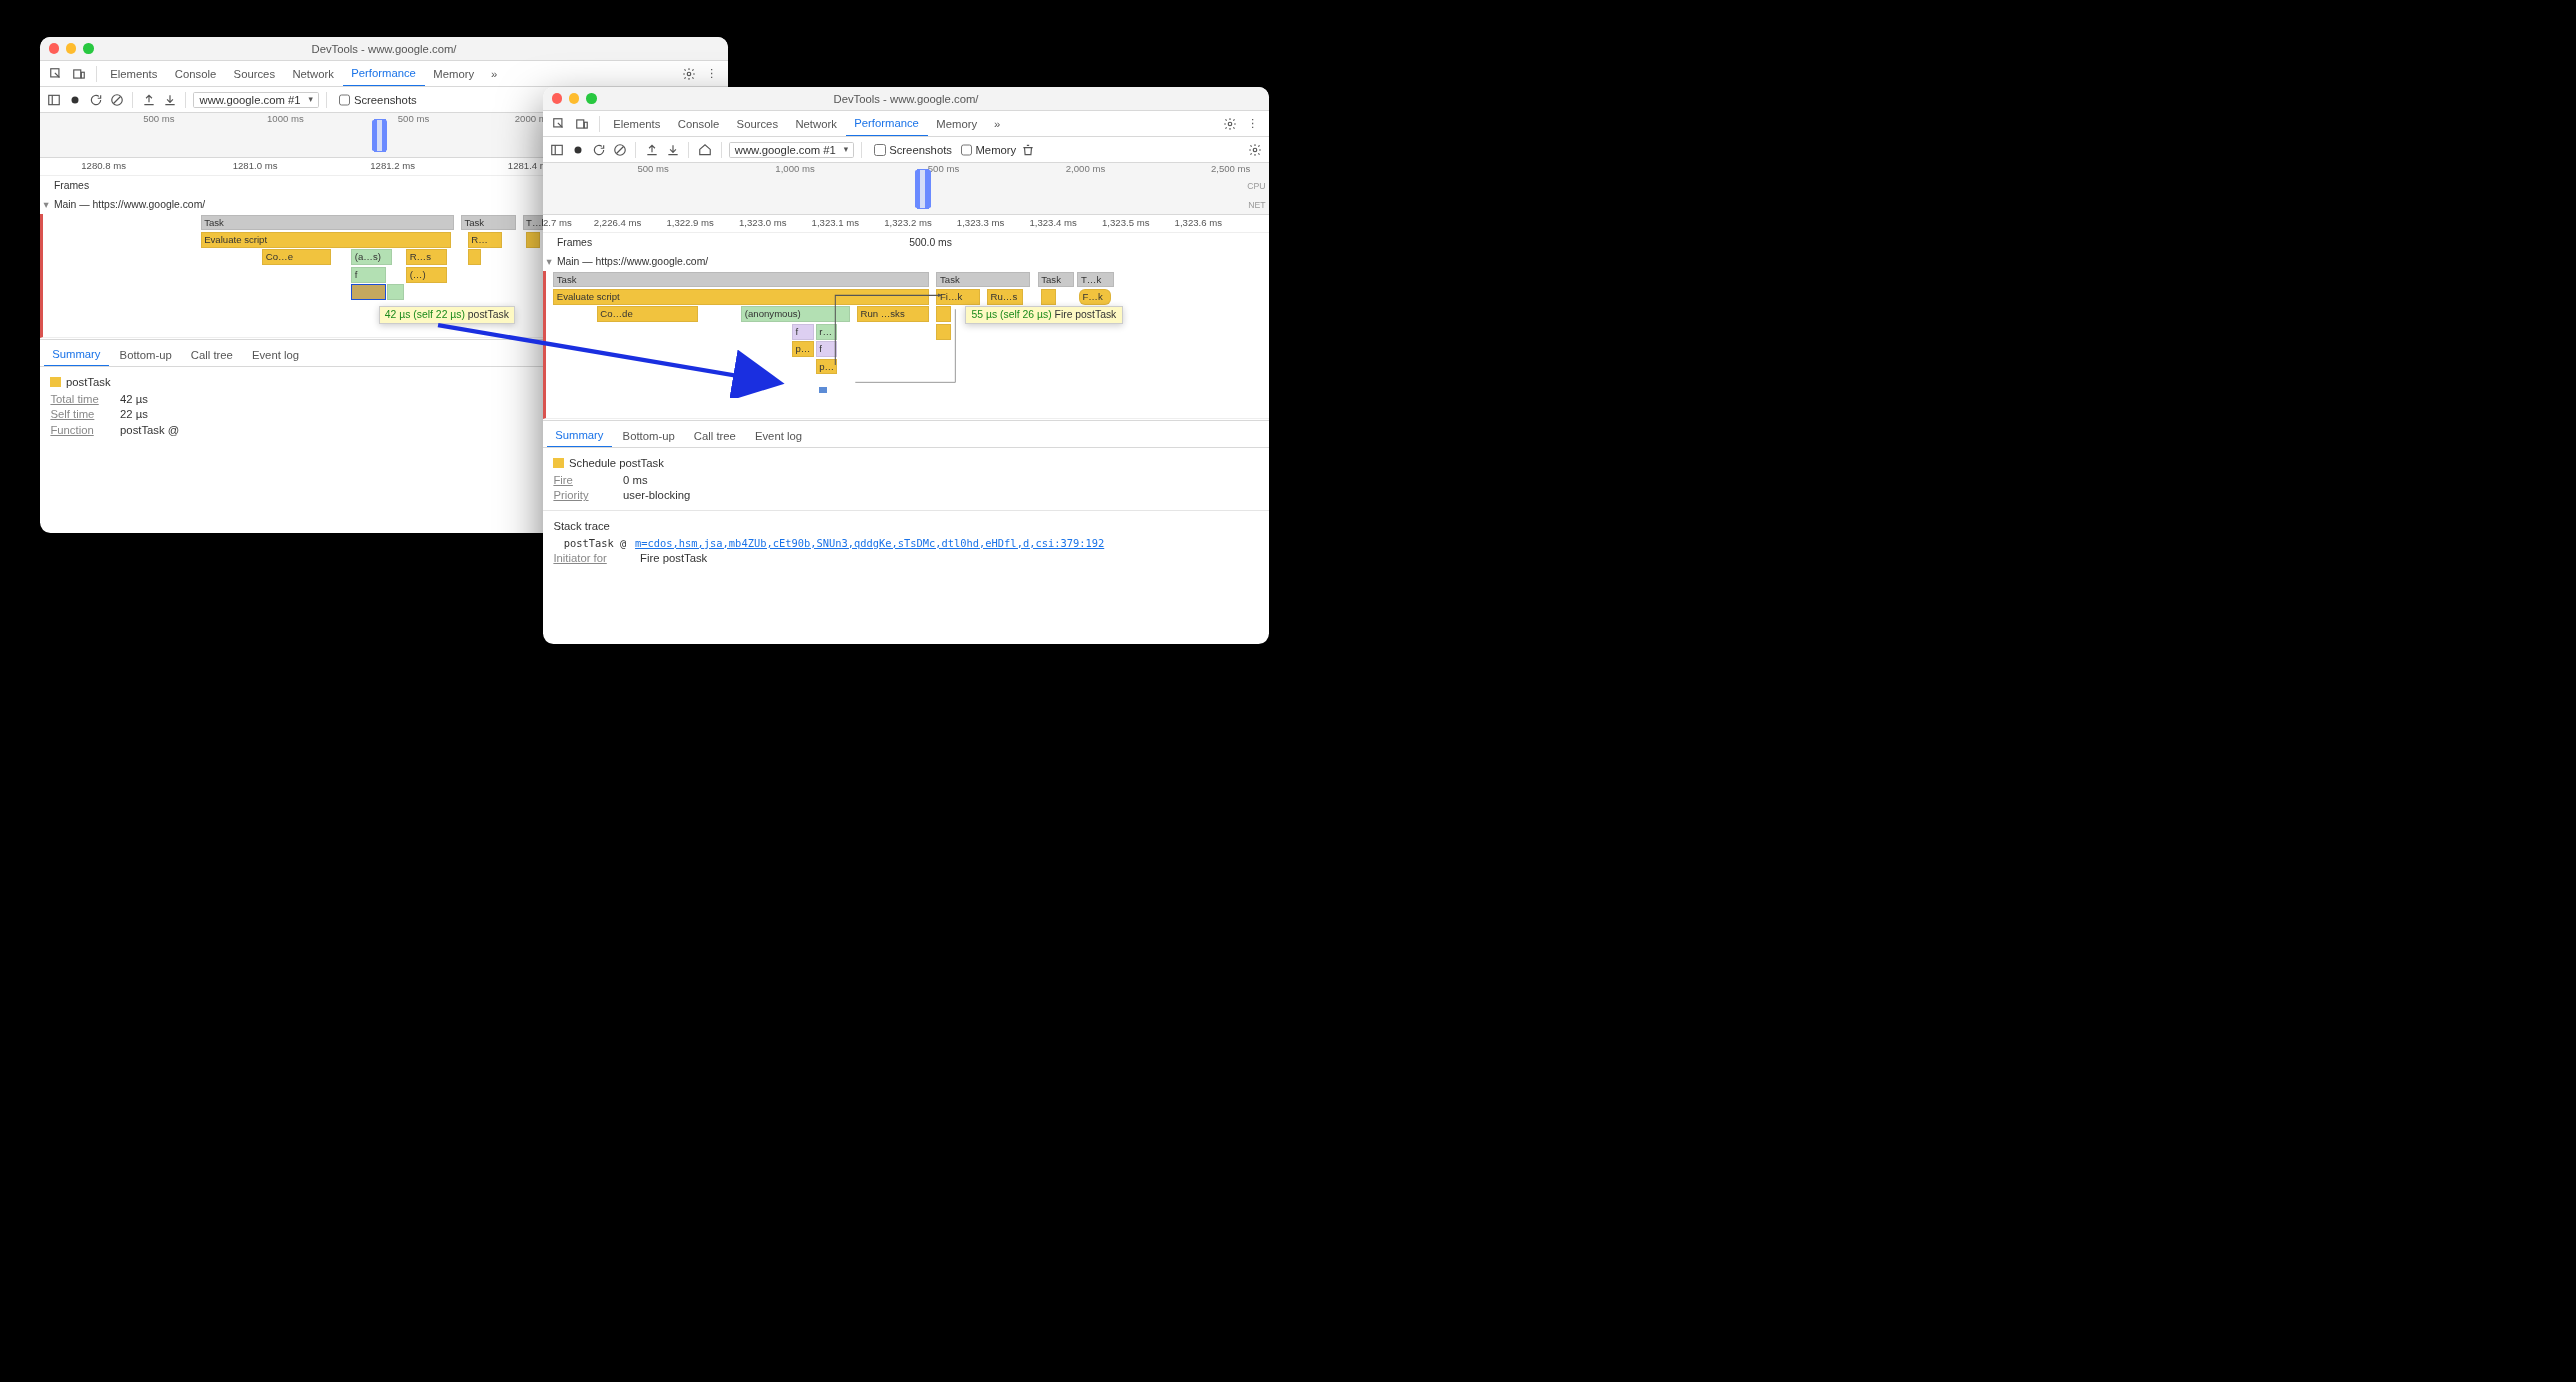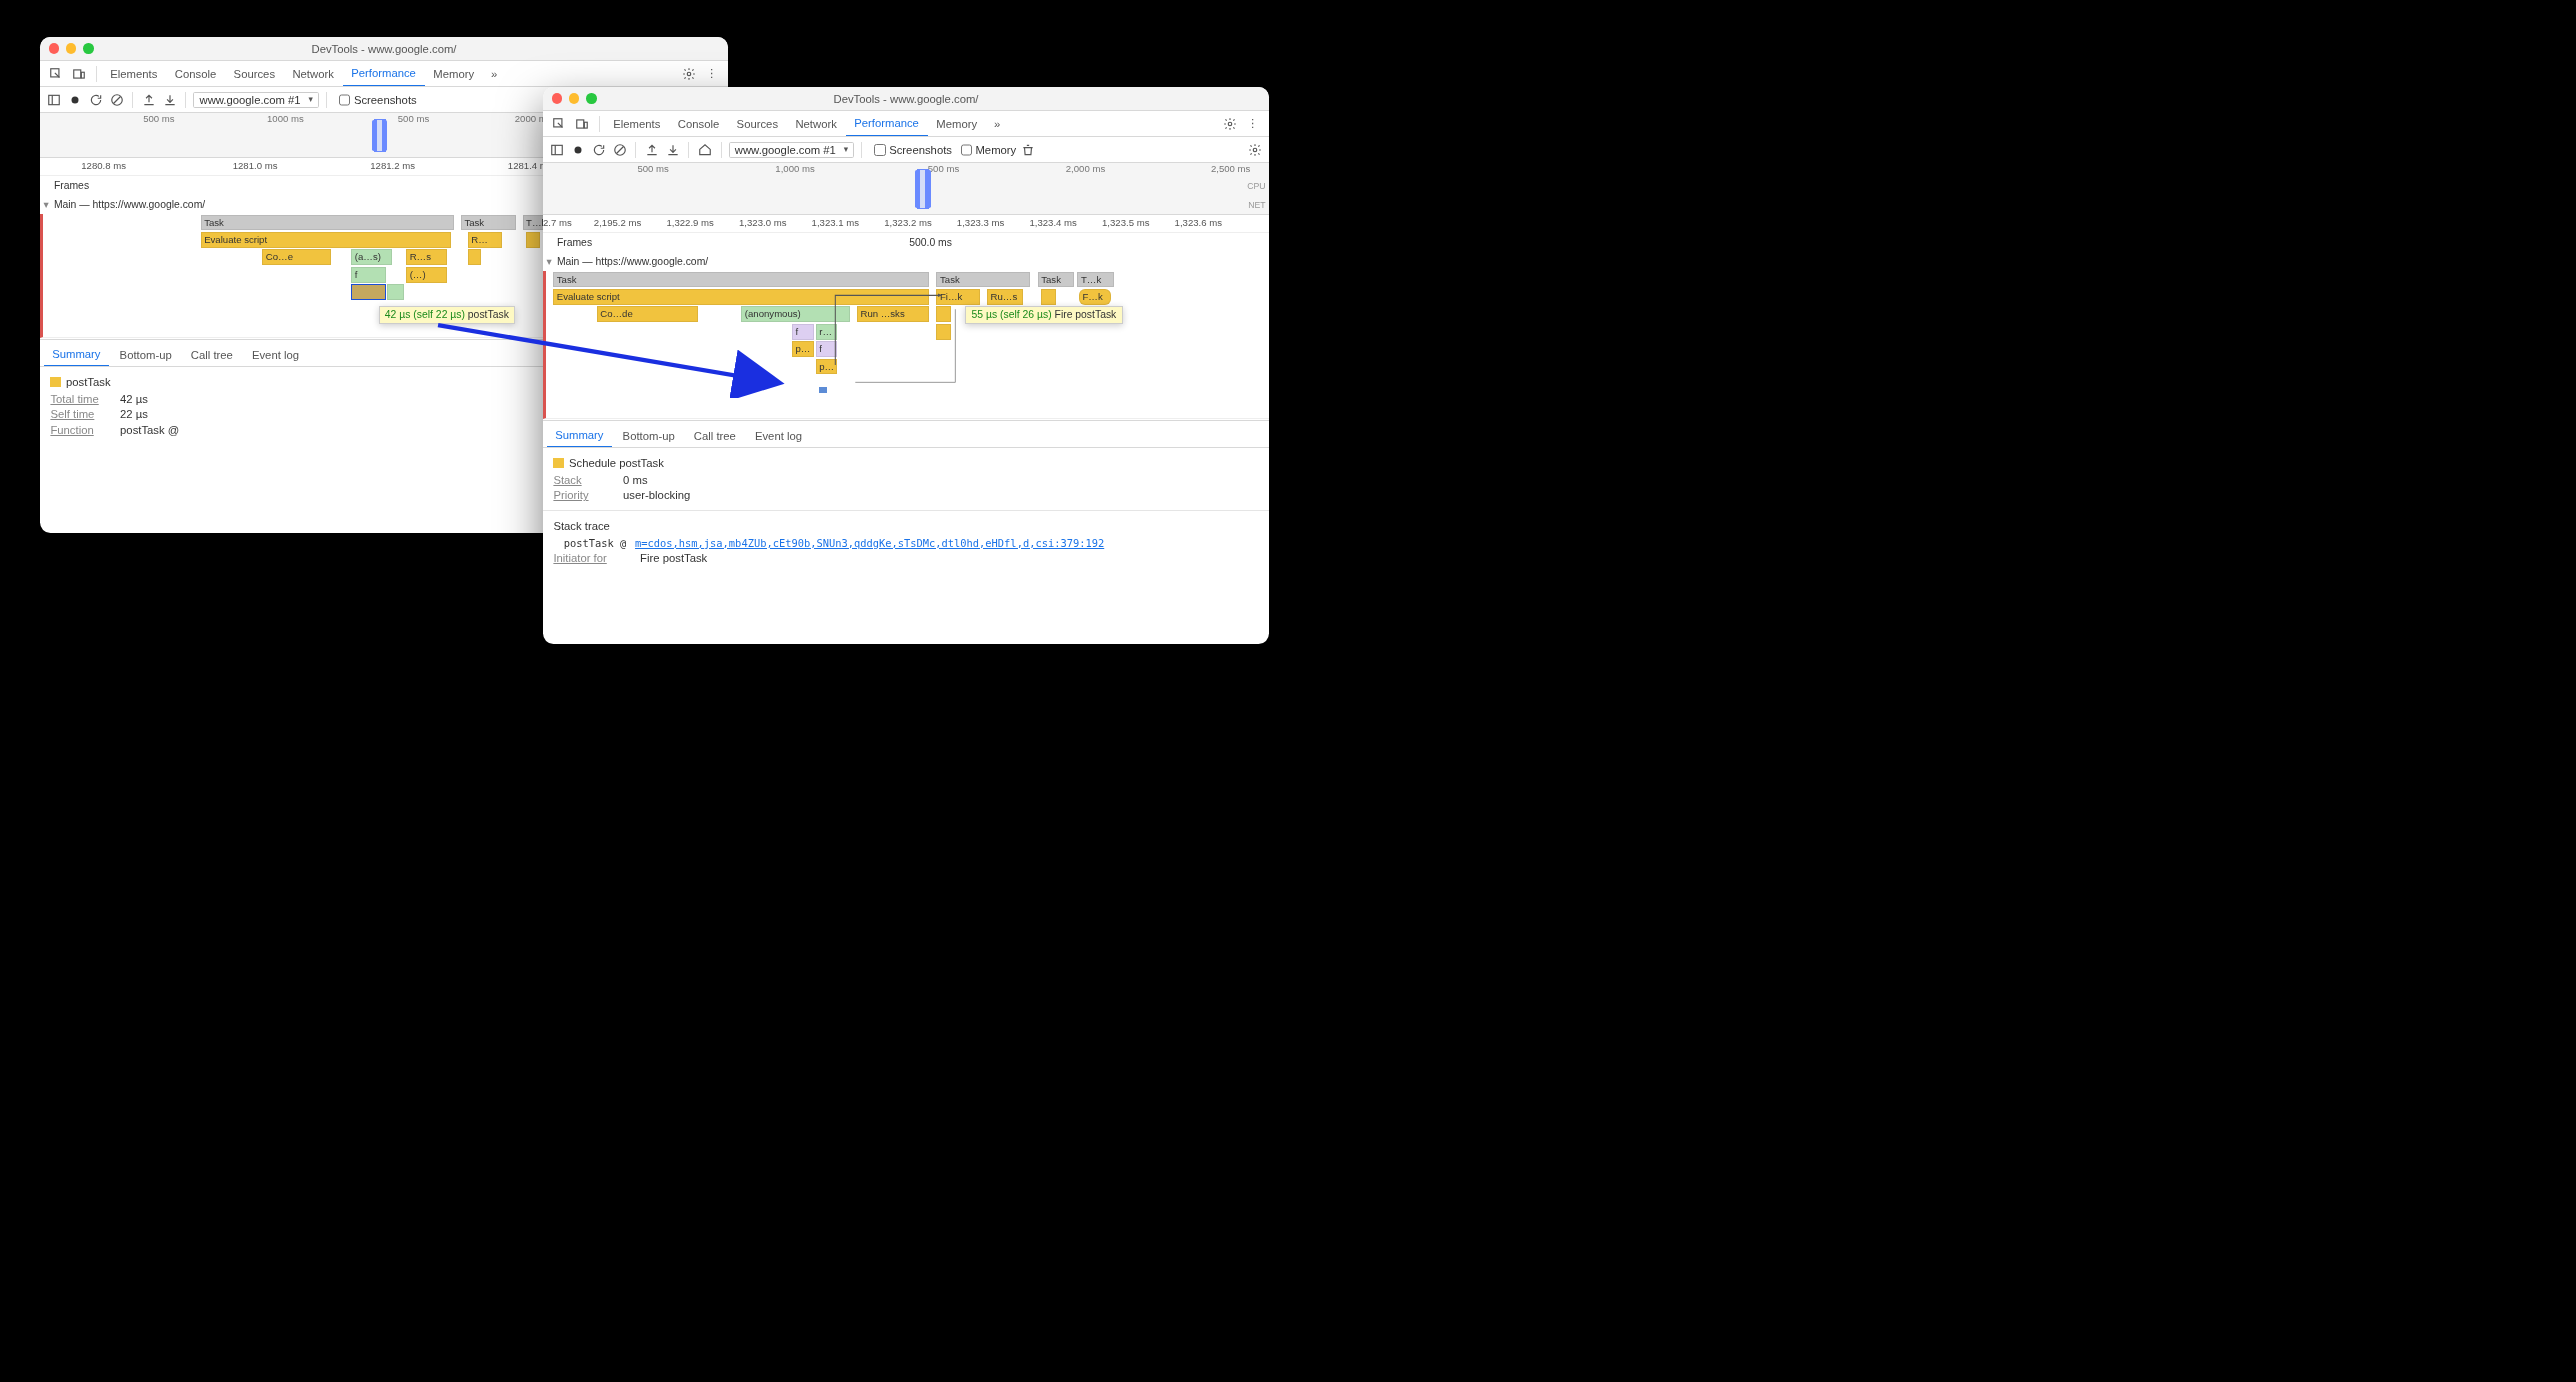--- a/index.html
+++ b/index.html
@@ -435,21 +435,21 @@
     <div class="viewport" style="left:51.5%; width:12.2px;">
         <div class="handle l"></div>
         <div class="handle r"></div>
       </div>
     <div class="cpu-label" style="top:17.4px;">CPU</div>
     <div class="net-label" style="top:37px;">NET</div>
   </div>
 
   <div class="ruler" style="height:17.4px;">
     <div class="rmark" style="left:0%">2.7 ms</div>
-    <div class="rmark" style="left:7%">2,195.2 ms</div>
+    <div class="rmark" style="left:7%">2,226.4 ms</div>
     <div class="rmark" style="left:17%">1,322.9 ms</div>
     <div class="rmark" style="left:27%">1,323.0 ms</div>
     <div class="rmark" style="left:37%">1,323.1 ms</div>
     <div class="rmark" style="left:47%">1,323.2 ms</div>
     <div class="rmark" style="left:57%">1,323.3 ms</div>
     <div class="rmark" style="left:67%">1,323.4 ms</div>
     <div class="rmark" style="left:77%">1,323.5 ms</div>
     <div class="rmark" style="left:87%">1,323.6 ms</div>
   </div>
 
@@ -517,21 +517,21 @@
     <div class="dtab">Bottom-up</div>
     <div class="dtab">Call tree</div>
     <div class="dtab">Event log</div>
   </div>
   <div class="detail-body">
     <div class="chip">
         <span class="sw"></span>
         <span>Schedule postTask</span>
       </div>
     <div class="drow">
-        <span class="dlabel">Stack</span>
+        <span class="dlabel">Fire</span>
         <span>0 ms</span>
       </div>
     <div class="drow">
         <span class="dlabel">Priority</span>
         <span>user-blocking</span>
       </div>
     <hr class="hr">
     <div>Stack trace</div>
     <div class="drow stack" style="margin-top:5.2px;">
       <span style="padding-left:10.4px;">postTask @</span>

